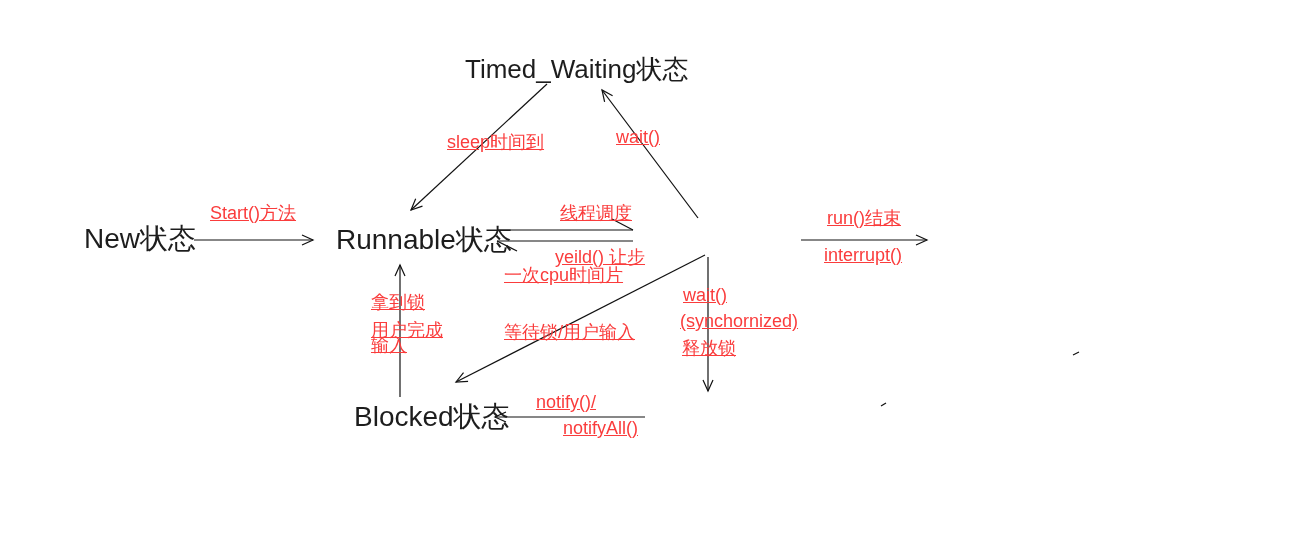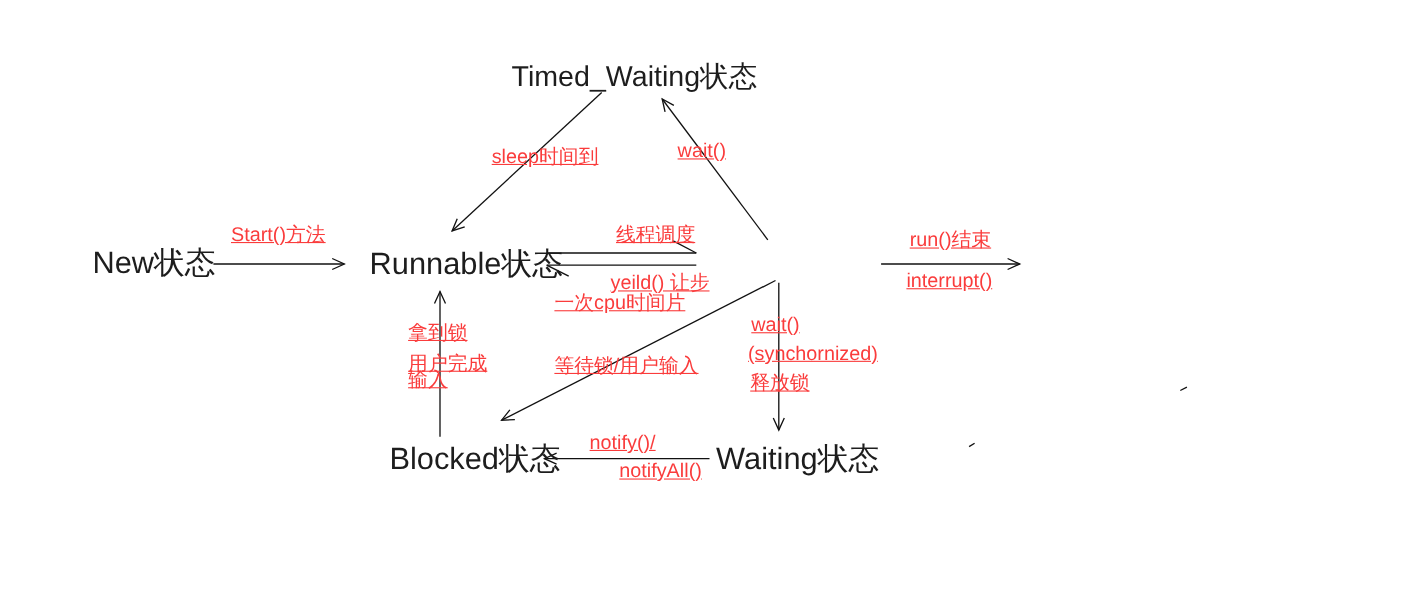--- a/index.html
+++ b/index.html
@@ -76,21 +76,20 @@
     <line x1="645" y1="417" x2="495" y2="417" stroke="#111111" stroke-width="1.2" marker-end="url(#arrow)"></line>
 
     <line x1="1073" y1="355" x2="1079" y2="352" stroke="#111111" stroke-width="1.2"></line>
     <line x1="881" y1="406" x2="886" y2="403" stroke="#111111" stroke-width="1.2"></line>
   </svg>
 
   <div class="state title" style="left:465px; top:55px;">Timed_Waiting状态</div>
   <div class="state" style="left:84px; top:224px;">New状态</div>
   <div class="state" style="left:336px; top:225px;text-align:center;">Runnable状态</div>
   <div class="state" style="left:354px; top:402px;">Blocked状态</div>
-  <div class="state" style="left:651px; top:402px;">Waiting状态</div>
 
   <div class="xlabel" style="left:210px; top:204px;">Start()方法</div>
   <div class="xlabel" style="left:447px; top:133px;">sleep时间到</div>
   <div class="xlabel" style="left:616px; top:128px;">wait()</div>
   <div class="xlabel" style="left:524px; top:204px;margin-left:36px;">线程调度</div>
   <div class="xlabel" style="left:527px; top:248px;margin-left:28px;">yeild() 让步</div>
   <div class="xlabel" style="left:504px; top:266px;">一次cpu时间片</div>
   <div class="xlabel" style="left:827px; top:209px;">run()结束</div>
   <div class="xlabel" style="left:824px; top:246px;">interrupt()</div>
   <div class="xlabel" style="left:371px; top:293px;">拿到锁</div>

